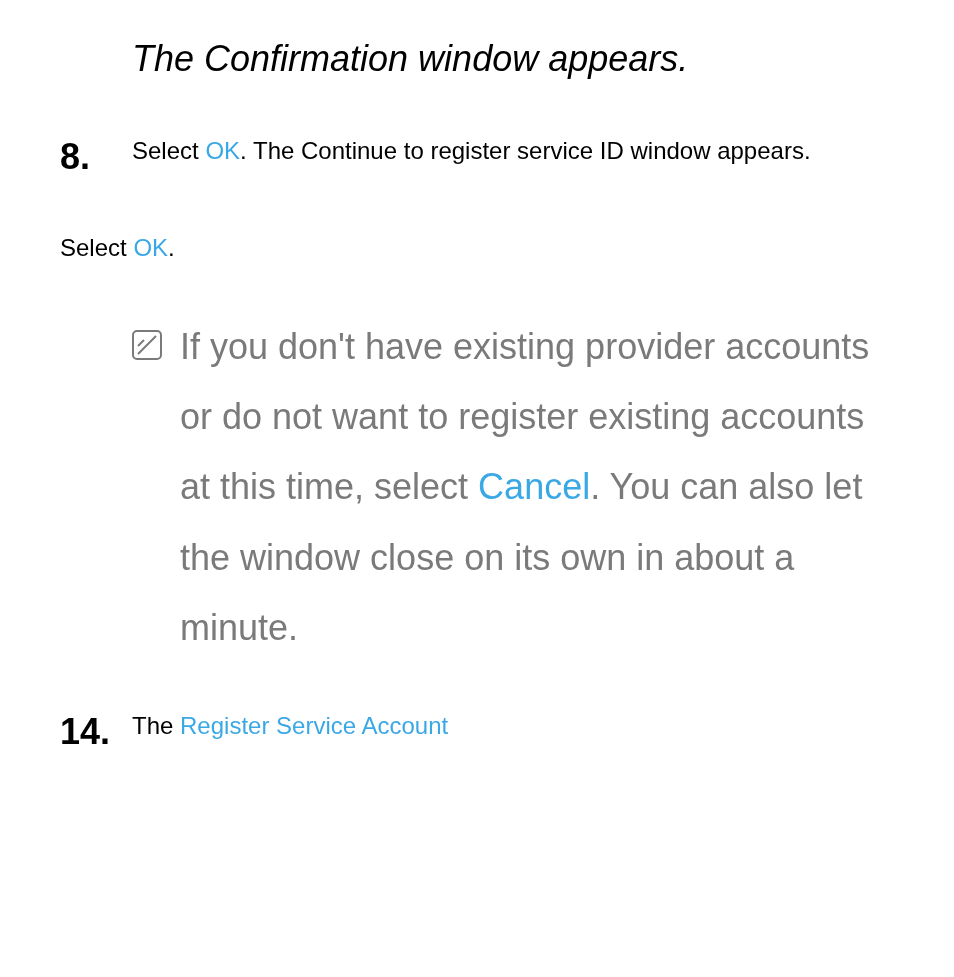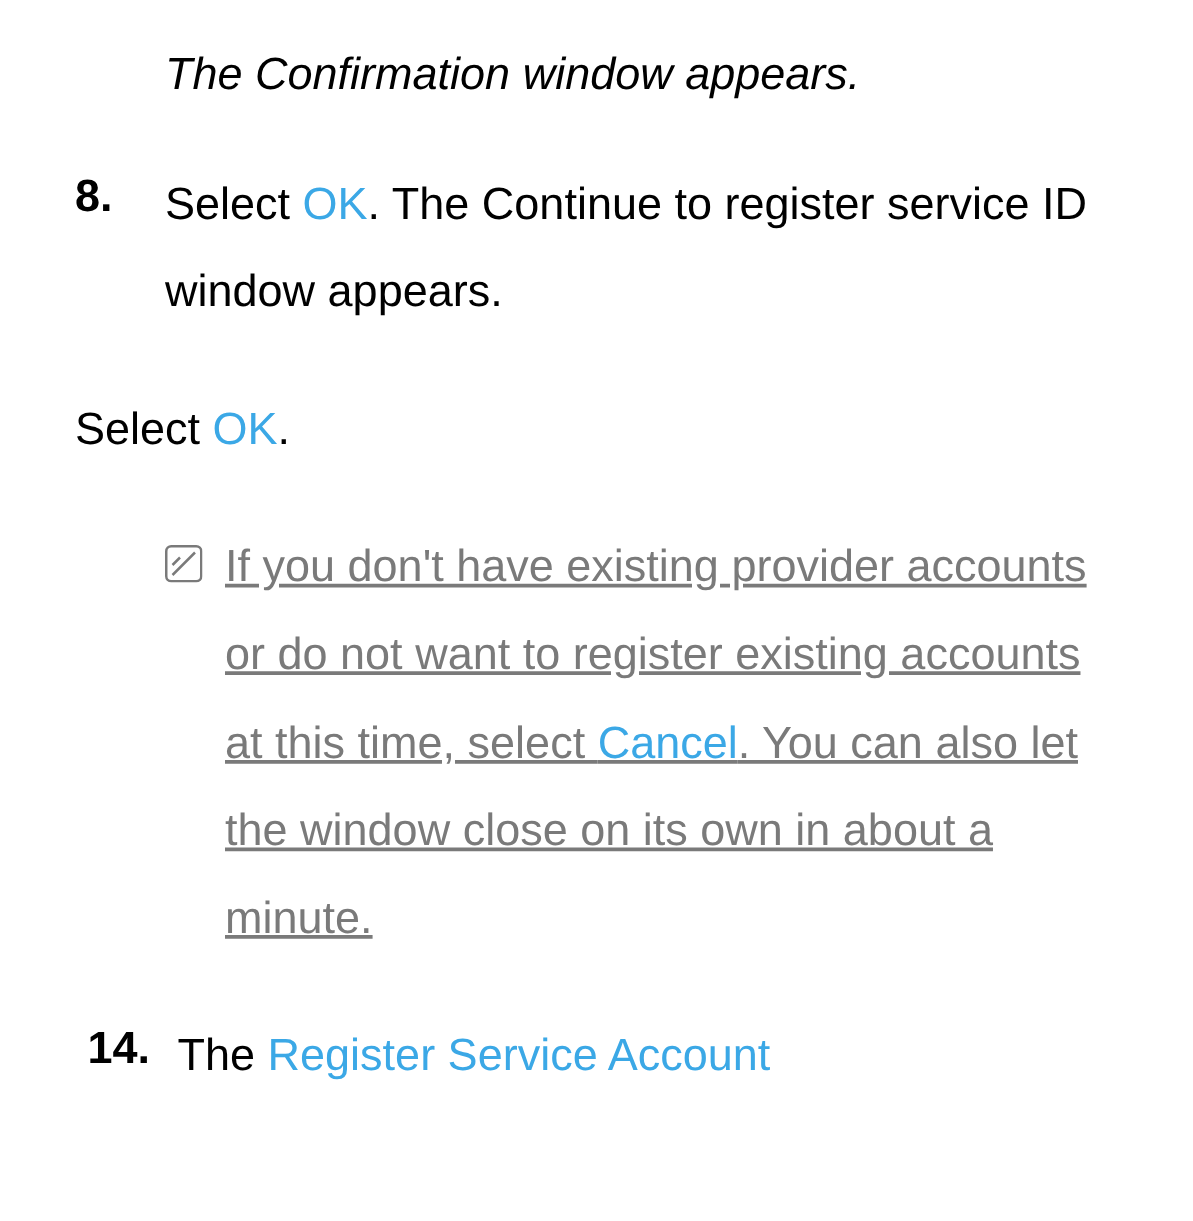--- a/index.html
+++ b/index.html
@@ -27,33 +27,32 @@
       margin-bottom: 40px;
     }
     .step-number {
       font-weight: bold;
       font-size: 36px;
       width: 72px;
       flex-shrink: 0;
       line-height: 1.6;
     }
     .step-body {
-      font-size: 36px;
+      font-size: 24px;
       line-height: 1.95;
       flex: 1;
     }
     .link {
       color: #3ba8e6;
     }
     .note {
       display: flex;
       margin-left: 72px;
       margin-bottom: 40px;
       color: #7a7a7a;
-      text-decoration: underline;
     }
     .note-icon {
       width: 48px;
       flex-shrink: 0;
       font-size: 36px;
       line-height: 1.95;
       display: flex;
       align-items: flex-start;
       justify-content: flex-start;
     }
@@ -64,21 +63,20 @@
       font-size: 36px;
       line-height: 1.95;
       flex: 1;
       color: #7a7a7a;
     }
     .note-body .link {
       color: #3ba8e6;
     }
     .step-14 {
       margin-bottom: 0;
-      margin-left: 10px;
     }
   </style>
 </head>
 <body>
 
 <div class="intro-line">The Confirmation window appears.</div>
 
 <div class="step">
   <div class="step-number">8.</div>
   <div class="step-body"><span>Select </span><span class="link">OK</span><span>. The Continue to register service ID window appears.</span></div>

